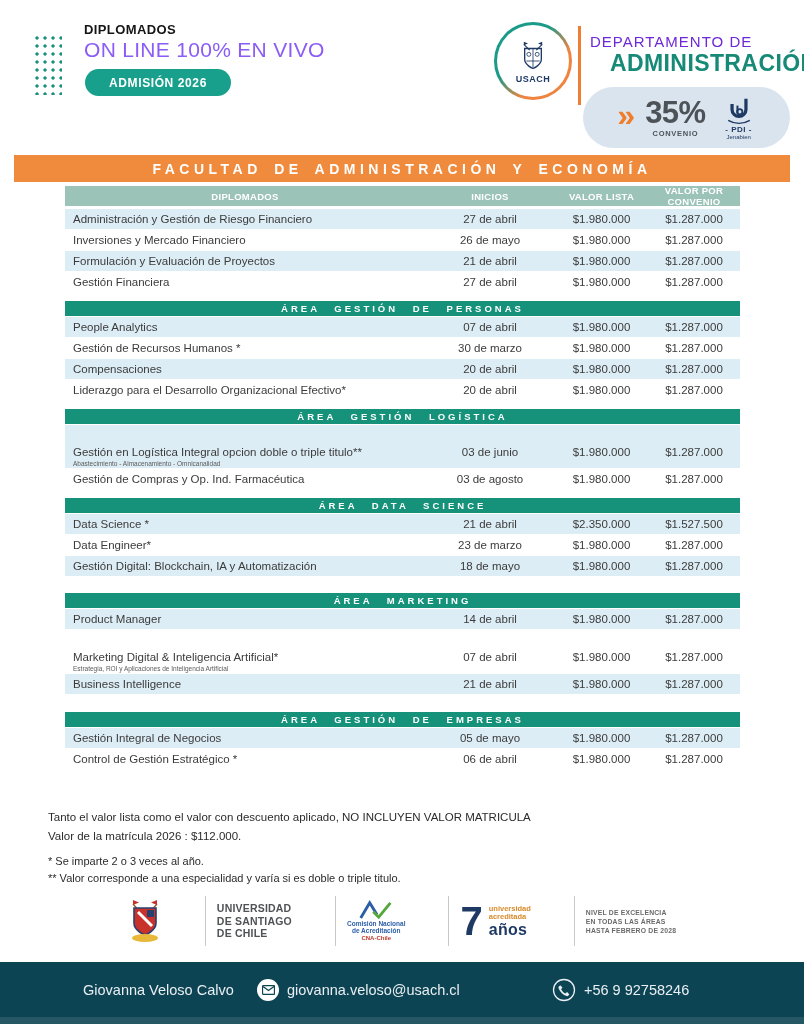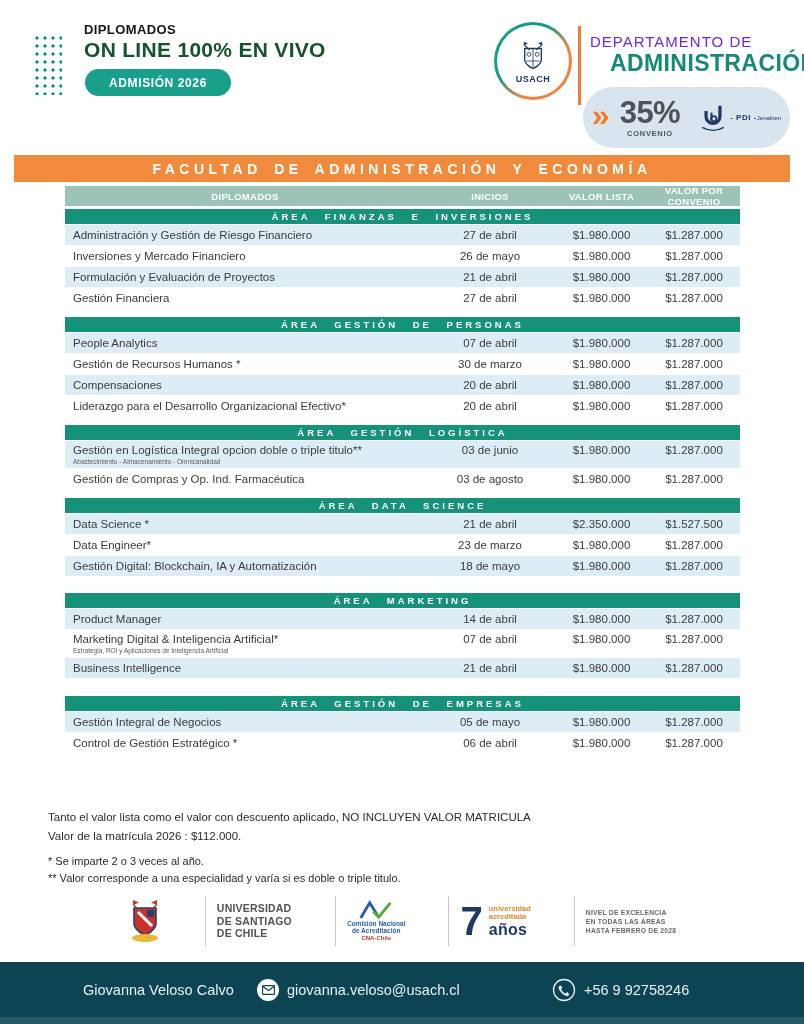--- a/index.html
+++ b/index.html
@@ -9,21 +9,21 @@
     font-family:"Liberation Sans", sans-serif; overflow:hidden; margin:0 auto;
   }
 
   
   .dots {
     position:absolute; left:33px; top:34px; width:29px; height:61px;
     background-image:radial-gradient(circle, #17907e 1.5px, transparent 1.7px);
     background-size:8px 8px;
   }
   .kicker { position:absolute; left:84px; top:22px; font-size:13px; font-weight:bold; color:#151515; letter-spacing:.4px; }
-  .headline { position:absolute; left:84px; top:38px; font-size:21px; font-weight:bold; color:#14532d; letter-spacing:.3px; }
+  .headline { position:absolute; left:84px; top:38px; font-size:21px; font-weight:normal; color:#8b5cf6; letter-spacing:.3px; }
   .admission-pill {
     position:absolute; left:85px; top:69px; width:146px; height:27px; border-radius:14px;
     background:#18a08c; color:#ffffff; font-size:12px; font-weight:bold; letter-spacing:.6px;
     display:flex; align-items:center; justify-content:center;
   }
   .usach-badge {
     position:absolute; left:494px; top:22px; width:78px; height:78px; border-radius:50%;
     background:linear-gradient(135deg,#1a9a88 38%,#ef8440 66%);
     display:flex; align-items:center; justify-content:center;
   }
@@ -37,21 +37,21 @@
   .dept-line2 { position:absolute; left:610px; top:50px; font-size:23px; font-weight:bold; color:#168a77; letter-spacing:.4px; }
 
   .discount-pill {
     position:absolute; left:583px; top:87px; width:207px; height:61px; border-radius:31px;
     background:#d9e4ee; display:flex; align-items:center; justify-content:center; gap:10px;
   }
   .chevron { font-size:32px; font-weight:bold; color:#ef7d2a; line-height:1; margin-top:-6px; }
   .percent-block { display:flex; flex-direction:column; align-items:center; }
   .percent { font-size:31px; font-weight:bold; color:#4c5257; line-height:1; letter-spacing:-.5px; }
   .percent-label { font-size:7.5px; font-weight:bold; color:#4c5257; letter-spacing:.7px; margin-top:1px; }
-  .pdi-block { display:flex; flex-direction:row; align-items:center; margin-left:6px; }
+  .pdi-block { display:flex; flex-direction:column; align-items:center; margin-left:6px; }
   .pdi-name { font-size:8px; font-weight:bold; color:#1e3a64; letter-spacing:.5px; margin-top:-1px; }
   .pdi-sub { font-size:6px; color:#1e3a64; }
 
   
   .banner {
     position:absolute; left:14px; top:155px; width:776px; height:27px; background:#f08a3c;
     display:flex; align-items:center; justify-content:center;
     color:#ffffff; font-size:14px; font-weight:bold; letter-spacing:4.5px; word-spacing:4px;
   }
 
@@ -71,21 +71,21 @@
   #table-body .tsection:nth-child(6) { margin-top:18px; }
   .section-bar {
     height:15px; background:#16917a; color:#ffffff;
     font-size:9.5px; font-weight:bold; letter-spacing:3px; word-spacing:9px;
     display:flex; align-items:center; justify-content:center;
   }
   .trow { display:flex; align-items:center; min-height:20px; margin-top:1px; font-size:11.5px; color:#3b3b3b; }
   .trow.alt { background:#ddedf5; }
   .trow.plain { background:#ffffff; }
   .trow.has-sub { min-height:27px; align-items:flex-start; }
-  .trow.has-sub > div { padding-top:3px; }
+  .trow.has-sub > div { padding-top:21px; }
   .trow .nm { line-height:13px; }
   .trow .sb { font-size:6.5px; color:#5a5a5a; line-height:8px; margin-top:1px; }
 
   
   .notes { position:absolute; left:48px; top:808px; color:#2b2b2b; }
   .note-main { font-size:11.5px; line-height:19px; }
   .note-aster { font-size:11px; line-height:17px; }
   .note-gap { height:7px; }
 
   
@@ -177,21 +177,20 @@
 
   <div class="table">
     <div class="thead">
       <div class="c-name th">DIPLOMADOS</div>
       <div class="c-date th">INICIOS</div>
       <div class="c-price th">VALOR LISTA</div>
       <div class="c-price2 th">VALOR POR CONVENIO</div>
     </div>
     <div id="table-body">
         <div class="tsection">
-          <div class="section-bar">ÁREA FINANZAS E INVERSIONES</div>
           <div class="trow alt">
             <div class="c-name">
               <div class="nm">Administración y Gestión de Riesgo Financiero</div>
             </div>
             <div class="c-date">27 de abril</div>
             <div class="c-price">$1.980.000</div>
             <div class="c-price2">$1.287.000</div>
           </div>
           <div class="trow plain">
             <div class="c-name">

